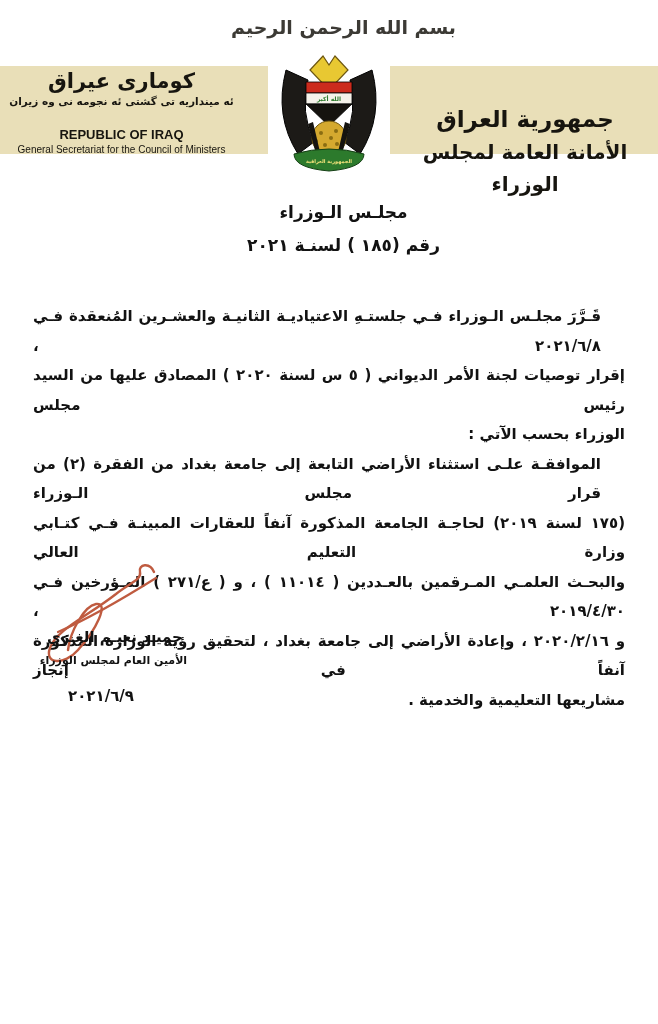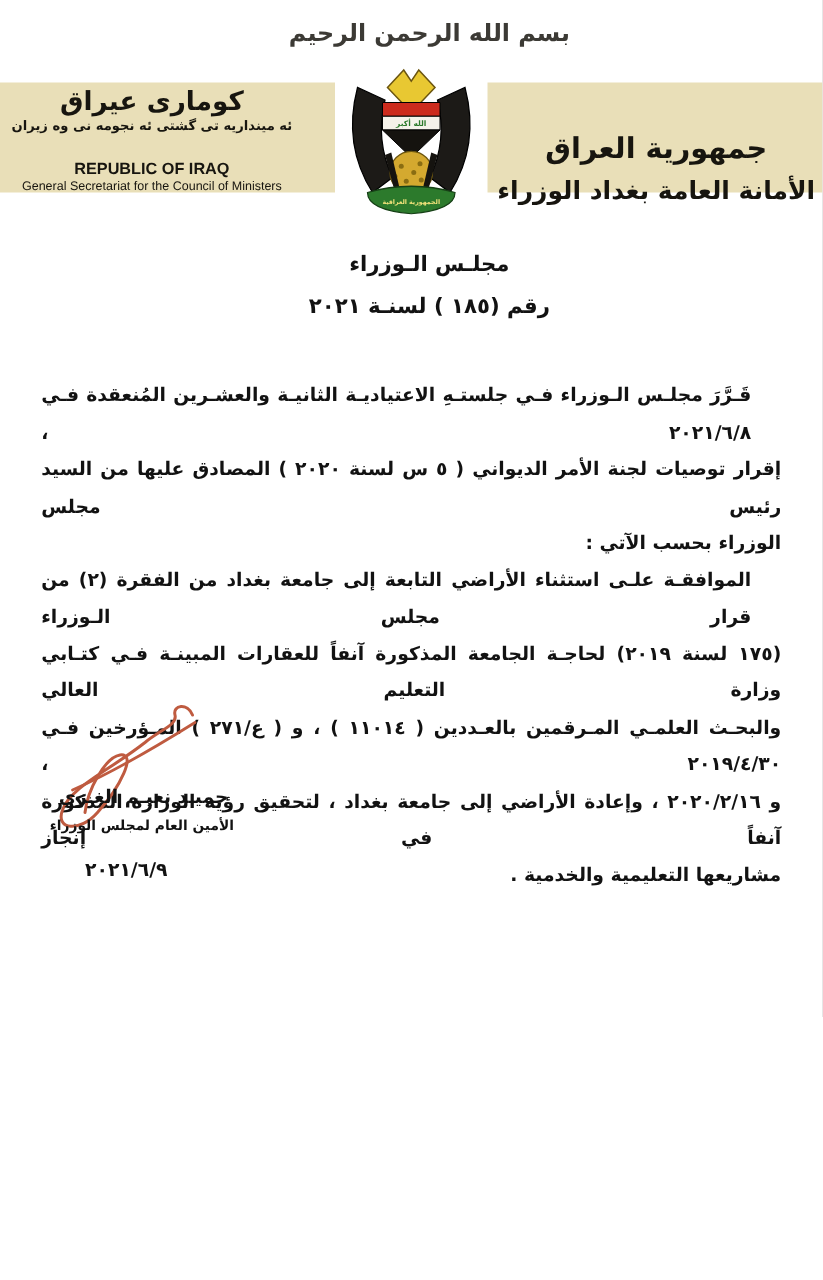--- a/index.html
+++ b/index.html
@@ -54,21 +54,21 @@
 
   <div class="hdr-left">
     <div class="ku1">كوماری عيراق</div>
     <div class="ku2">ئه مينداريه تی گشتی ئه نجومه نی وه زيران</div>
     <div class="en1">REPUBLIC OF IRAQ</div>
     <div class="en2">General Secretariat for the Council of Ministers</div>
   </div>
 
   <div class="hdr-right">
     <div class="ar1">جمهورية العراق</div>
-    <div class="ar2">الأمانة العامة بغداد الوزراء</div>
+    <div class="ar2">الأمانة العامة لمجلس الوزراء</div>
   </div>
 
   <div class="emblem-box">
     <svg width="122" height="120" viewBox="0 0 122 120" xmlns="http://www.w3.org/2000/svg">
 
       <path d="M18,16 Q6,62 30,100 L46,88 Q32,58 40,26 Z" fill="#1c1a17" stroke="#000" stroke-width="1"></path>
       <path d="M104,16 Q116,62 92,100 L76,88 Q90,58 82,26 Z" fill="#1c1a17" stroke="#000" stroke-width="1"></path>
 
       <path d="M42,16 L55,2 L61,11 L67,2 L80,16 L61,36 Z" fill="#e8c832" stroke="#6b5510" stroke-width="1.2"></path>
 

